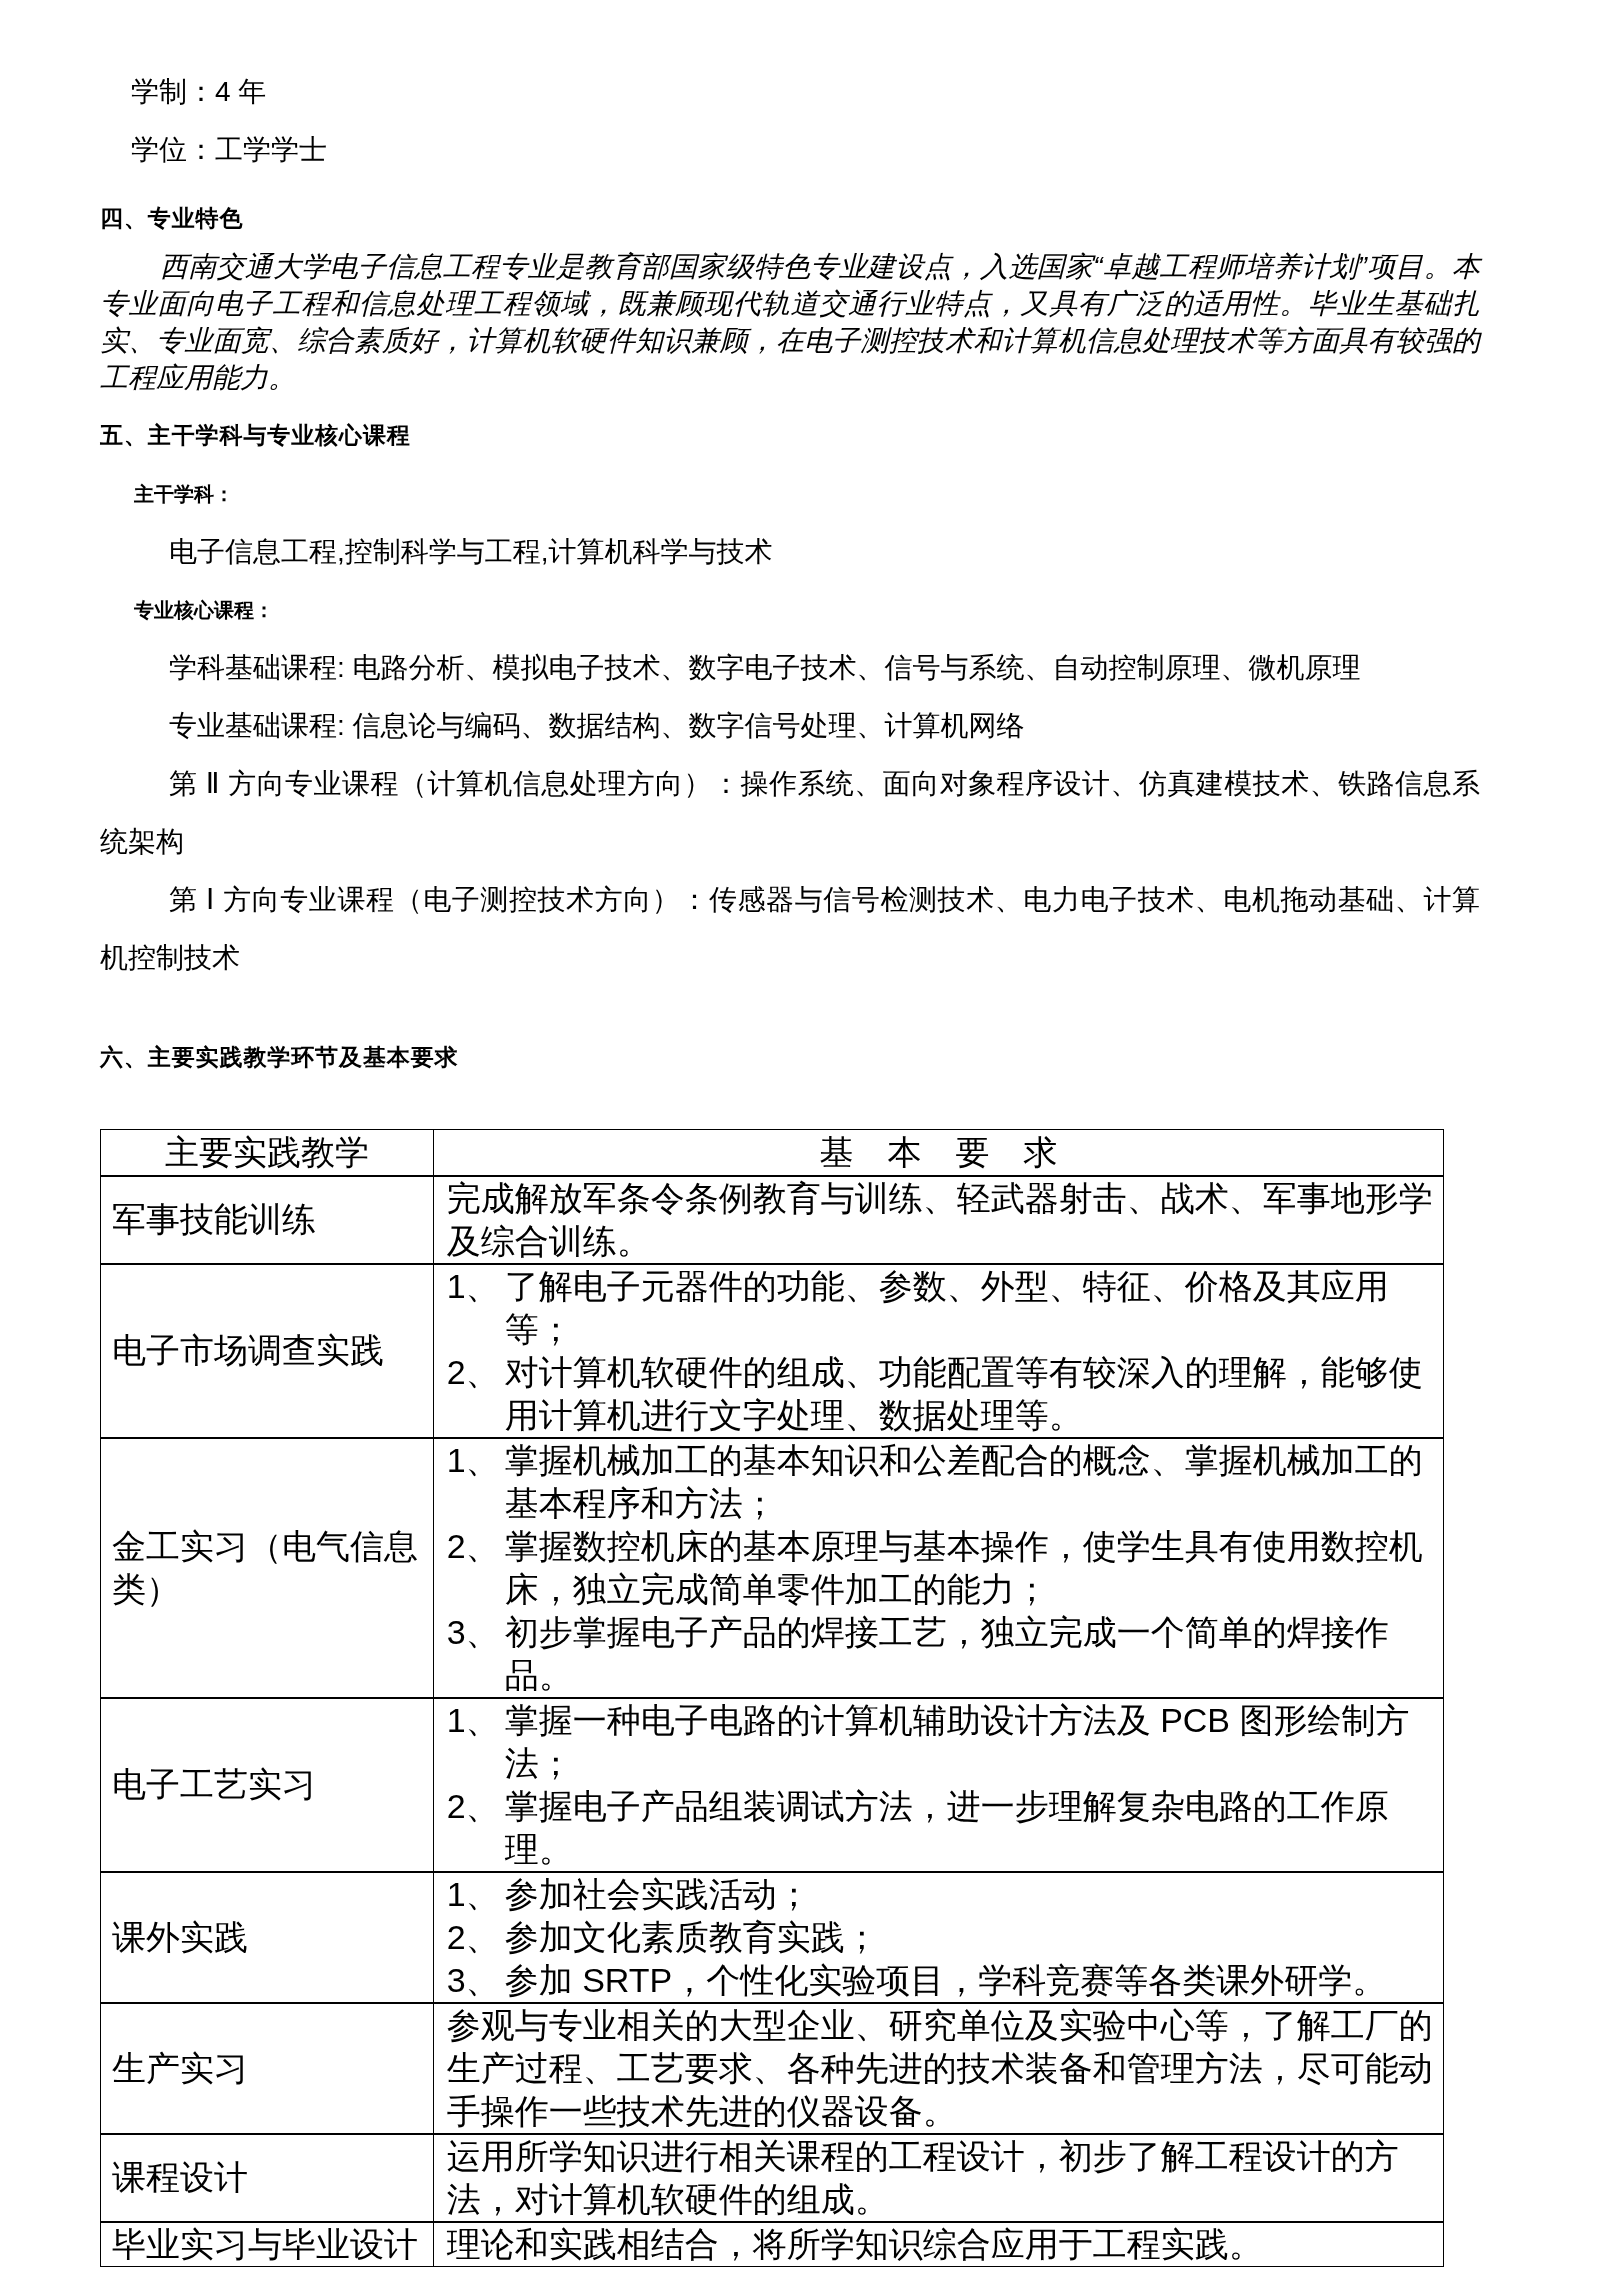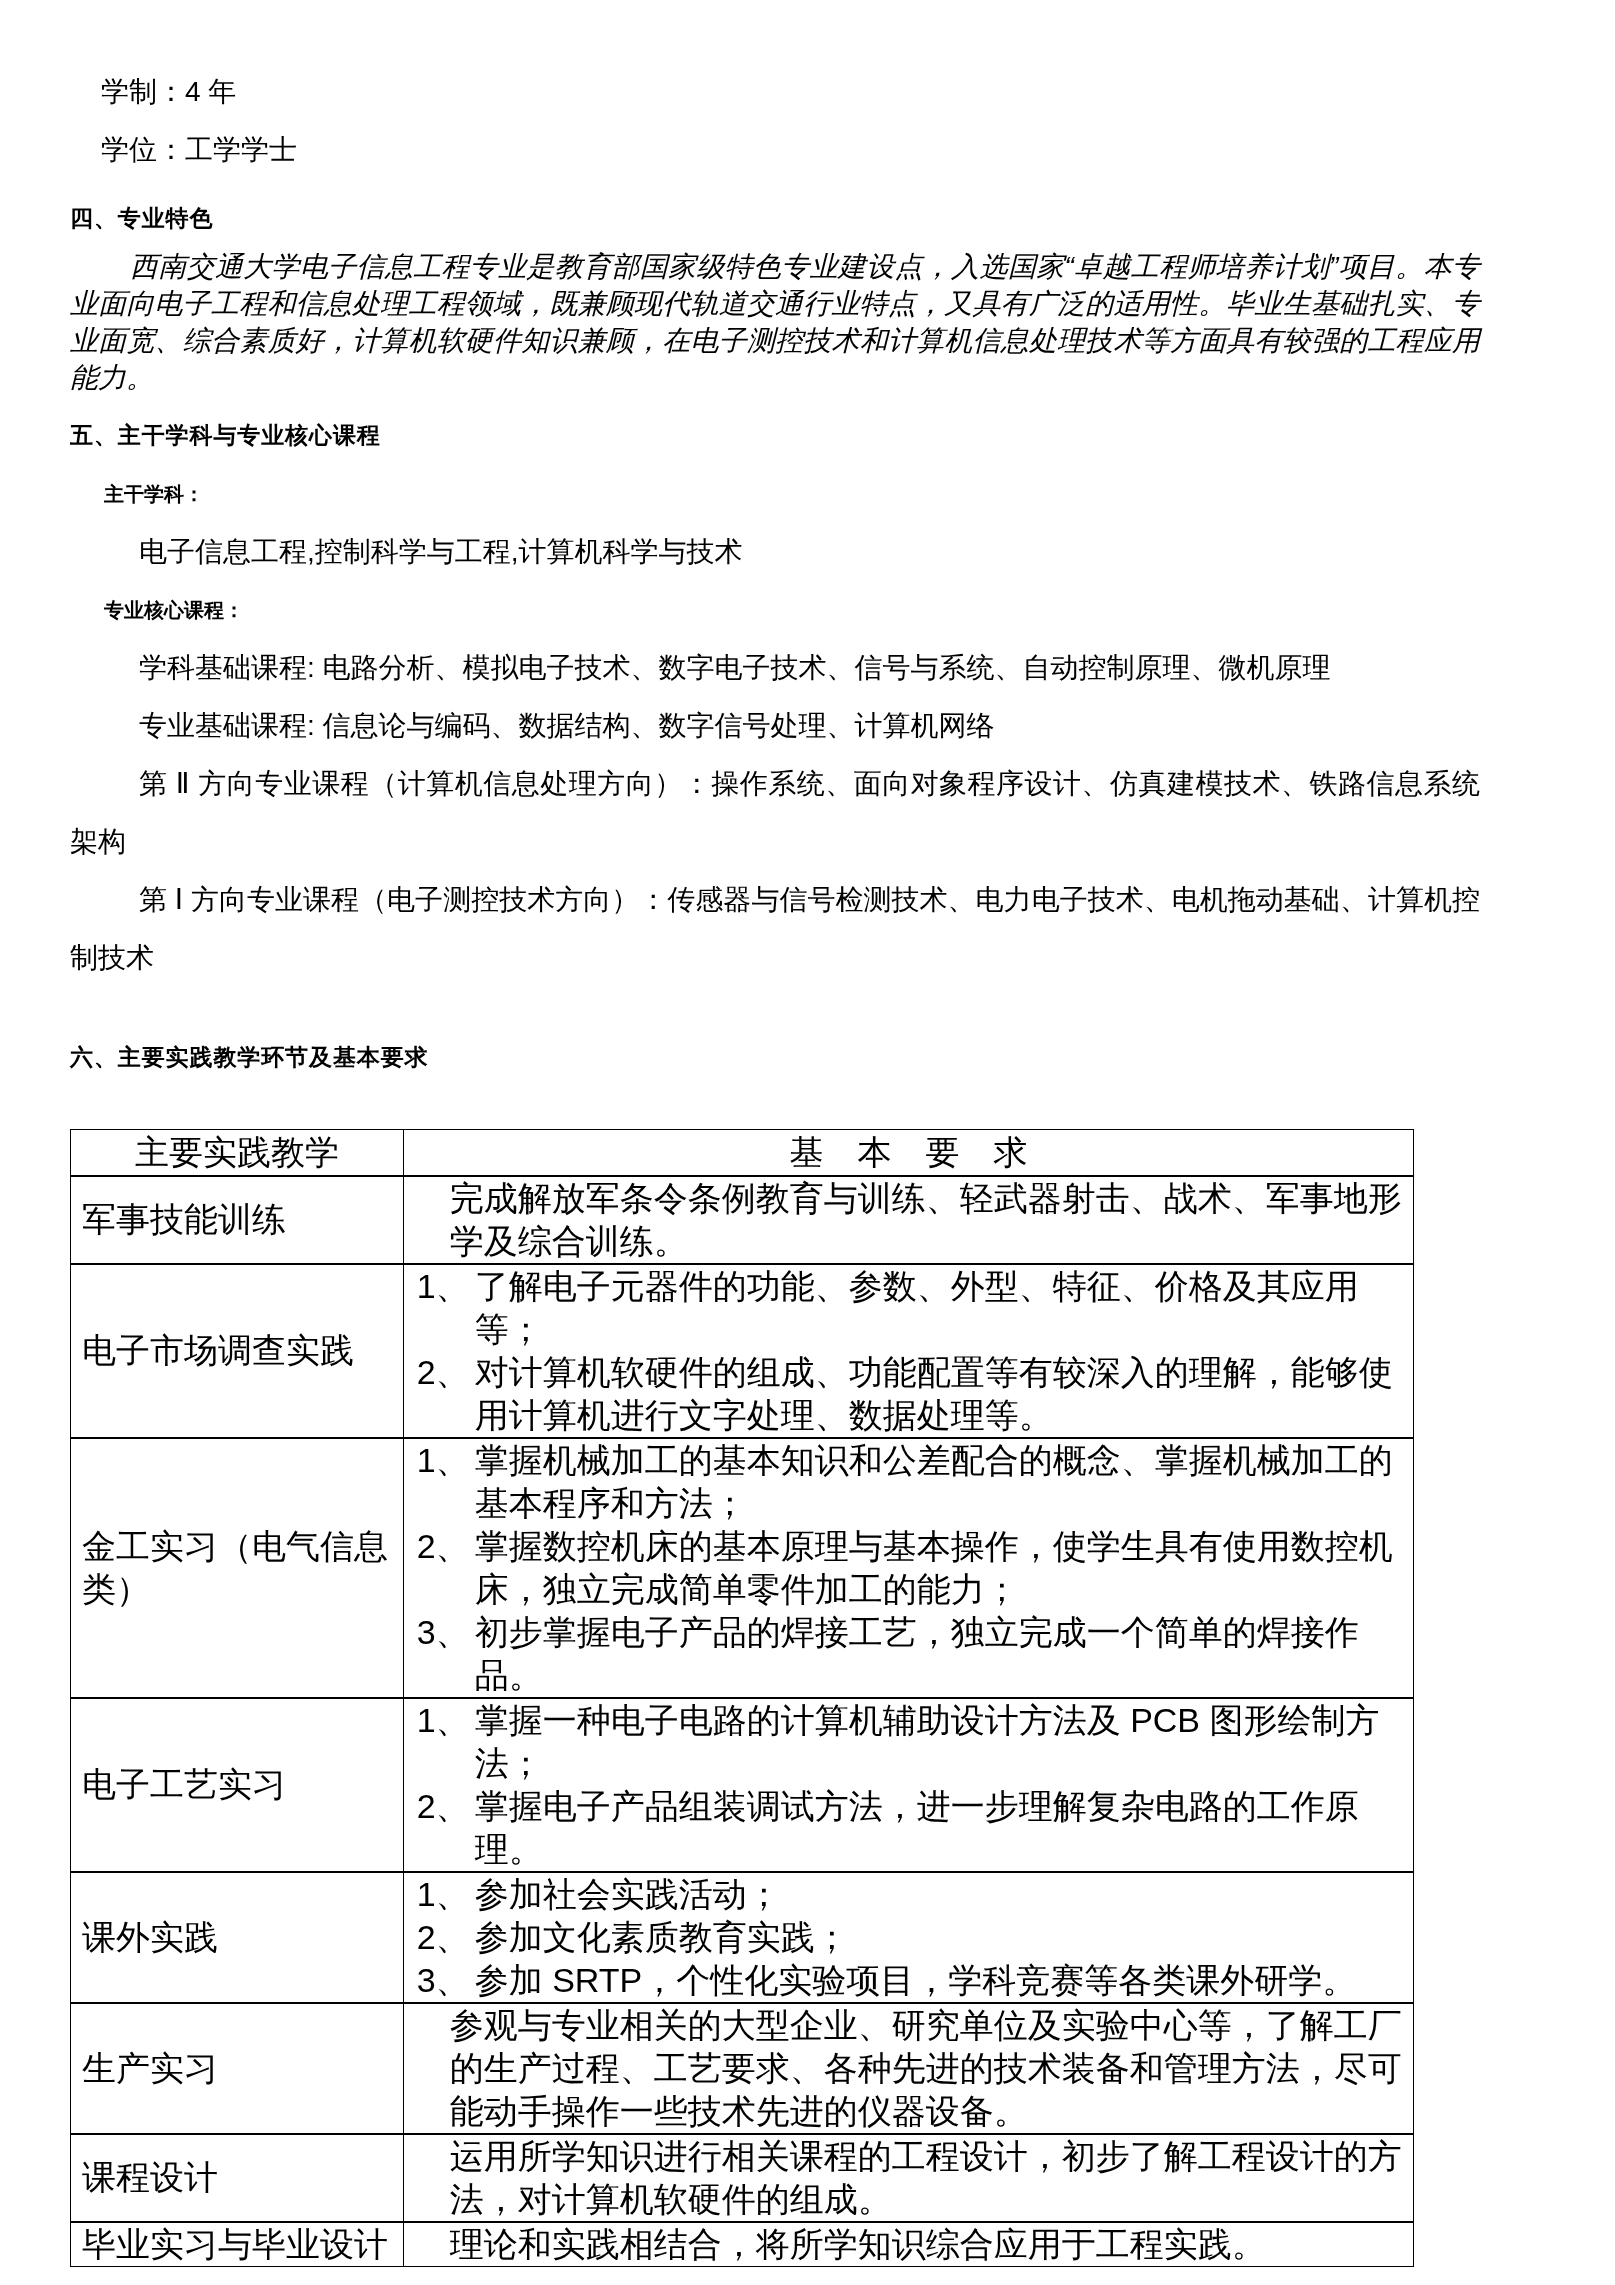--- a/index.html
+++ b/index.html
@@ -6,21 +6,21 @@
   html,body { background:#ffffff; }
   body {
     width:1616px; height:2285px;
     font-family:"Liberation Sans","DejaVu Sans",sans-serif;
     color:#000;
   }
   .page {
     position:relative;
     width:1616px; height:2285px;
     background:#fff;
-    padding:63px 136px 0 70px;
+    padding:63px 136px 0 100px;
     overflow:hidden;
   }
   .info-line {
     font-size:28px; line-height:58px;
     padding-left:31px;
   }
   .sec-heading {
     font-size:23px; font-weight:bold;
     line-height:60px; margin-top:9px;
     letter-spacing:0.9px;
@@ -54,21 +54,21 @@
   col.c1 { width:333px; }
   th.head-cell {
     font-weight:normal; text-align:center;
     line-height:43px; padding:0.9px 3.6px;
   }
   td.name-cell {
     text-align:left; line-height:43px;
     padding:0 11px;
   }
   td.req-cell { padding:0 9px 0 12.7px; }
-  .req-text { line-height:43px; text-align:left;margin-left:33px; }
+  .req-text { line-height:43px; text-align:left; }
   .num-item { display:flex; line-height:43px; }
   .num-item .num { flex:0 0 58px; }
   .num-item .item-text { flex:1; text-align:left; }
 </style>
 </head>
 <body>
 
 <div class="page">
 
   <div class="info-line">学制：4 年</div>

